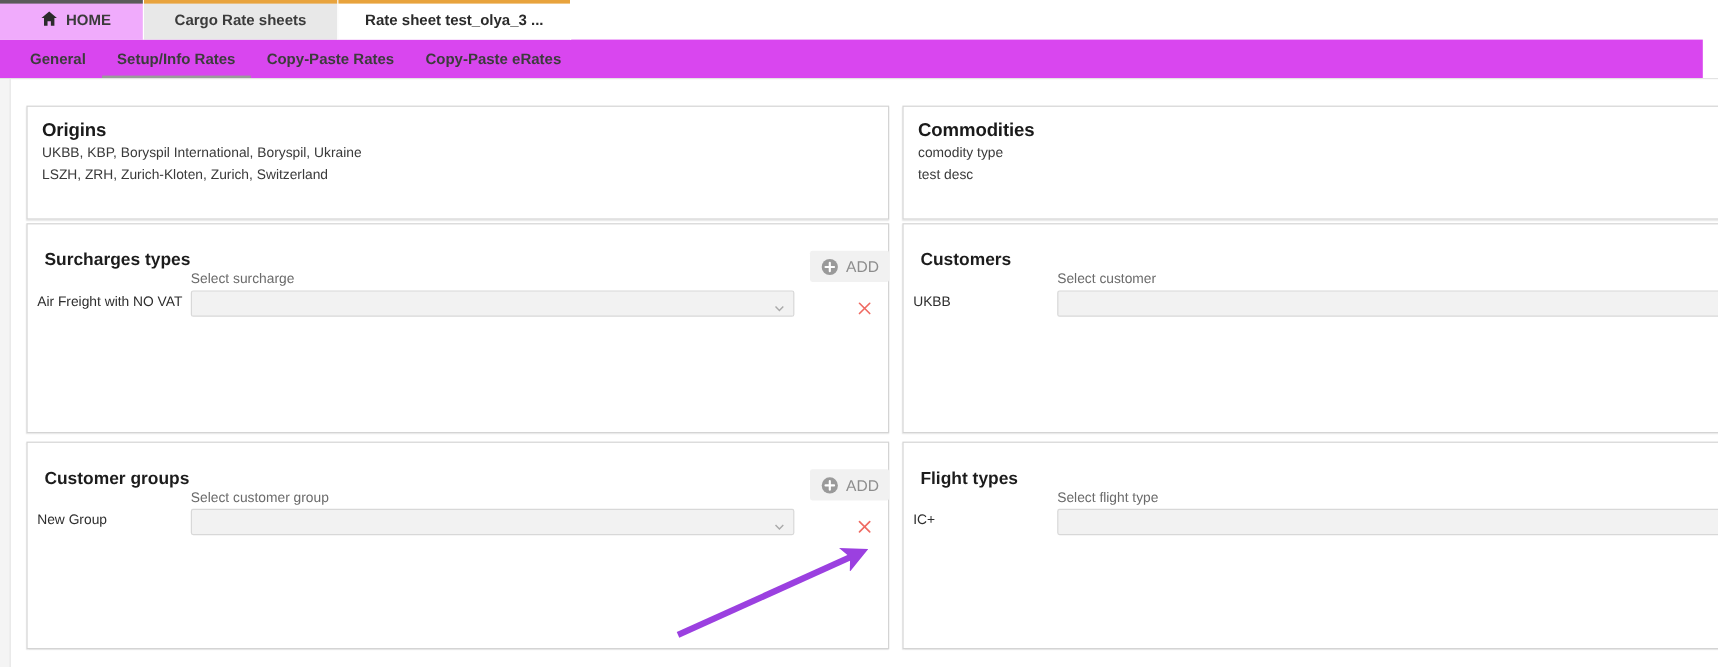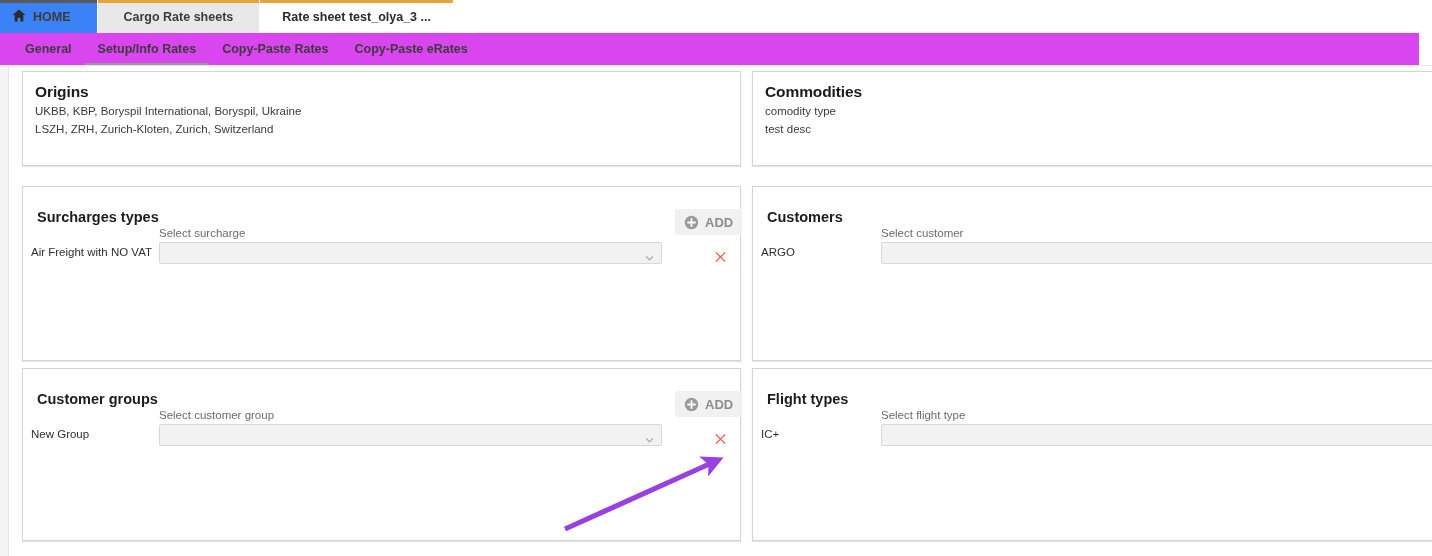--- a/index.html
+++ b/index.html
@@ -35,21 +35,21 @@
     font-weight: bold;
     color: #3b3b3b;
     background: #e8e8e8;
     cursor: pointer;
     white-space: nowrap;
     border-right: 1px solid #ffffff;
   }
   .tab .toprule {
     position: absolute; left: 0; right: 0; top: 0; height: 3px;
   }
-  .tab.home { background: #3b82f6; padding-left: 12px; padding-right: 26px; }
+  .tab.home { background: #f0abfc; padding-left: 34px; padding-right: 26px; }
   .tab.home .toprule { background: #5a5a5a; }
   .tab.mid { background: #e8e8e8; padding: 0 26px; }
   .tab.mid .toprule { background: #e8a33d; }
   .tab.active {
     background: #ffffff;
     color: #2b2b2b;
     padding: 0 22px;
   }
   .tab.active .toprule { background: #e8a33d; }
   .home-icon { display: inline-block; width: 14px; height: 13px; position: relative; top: -1px; }
@@ -95,21 +95,21 @@
   
   .panel {
     position: absolute;
     background: #ffffff;
     border: 1px solid #d4d4d4;
     box-shadow: 0 1px 1px rgba(0,0,0,0.10);
   }
   .panel-col-l { left: 22px; width: 719px; }
   .panel-col-r { left: 752px; width: 719px; }
 
-  .row-origins    { top: 5px;  height: 95px; }
+  .row-origins    { top: 22px;  height: 95px; }
   .row-surcharges { top: 120px; height: 175px; }
   .row-groups     { top: 302px; height: 173px; }
 
   
   .info-title {
     font-size: 15.5px; font-weight: bold; color: #1a1a1a;
     margin: 11px 0 2px 12px; letter-spacing: -0.1px;
   }
   .info-line {
     font-size: 11.5px; color: #3a3a3a;
@@ -143,21 +143,21 @@
     position: absolute; right: 7px; top: 50%; transform: translateY(-50%);
     width: 9px; height: 9px;
   }
   .add-btn {
     position: absolute; top: 22px;
     display: flex; align-items: center; gap: 6px;
     height: 26px; padding: 0 9px;
     background: #f1f1f1;
     border-radius: 2px;
     cursor: pointer;
-    font-size: 13px; color: #8d8d8d; font-weight: bold;
+    font-size: 13px; color: #8d8d8d; font-weight: normal;
     white-space: nowrap;
   }
   .plus-circle { width: 15px; height: 15px; flex: 0 0 15px; }
 
   .item-list { position: relative; margin-top: 1px; }
   .item-row {
     position: relative;
     height: 22px;
     display: flex; align-items: flex-start;
     padding-left: 8px;
@@ -271,21 +271,21 @@
         <div class="field-wrap" style="left:128px; width:630px;">
           <div class="field-caption">Select customer</div>
           <div class="select-box">
             
           </div>
         </div>
 
       </div>
       <div class="item-list">
         <div class="item-row">
-          <span>ARGO</span>
+          <span>UKBB</span>
         </div>
       </div>
     </div>
 
     <div class="panel panel-col-l row-groups">
       <div class="form-head">
         <div class="form-label">Customer groups</div>
         <div class="field-wrap" style="left:136px; width:503px;">
           <div class="field-caption">Select customer group</div>
           <div class="select-box">

